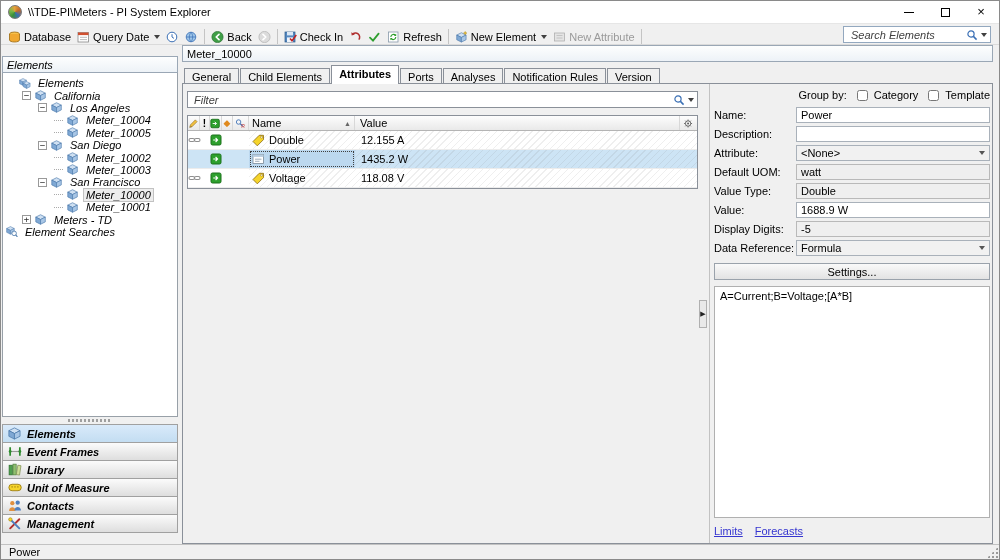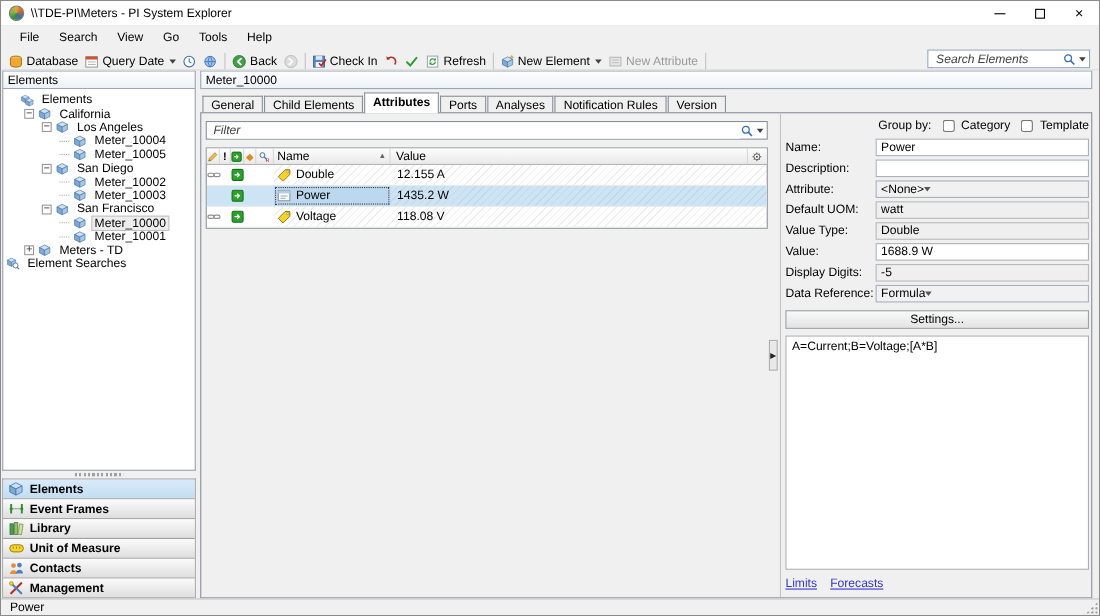--- a/index.html
+++ b/index.html
@@ -25,21 +25,21 @@
   .tb-btn.disabled{color:#9a9a9a;}
   .tb-sep{width:1px;height:15px;background:#c4c4c4;margin:0 3px;flex:none;}
   .icn{display:inline-flex;width:13px;height:12px;flex:none;align-items:center;justify-content:center;}
   .icn svg{width:100%;height:100%;}
   .dd-arrow{width:0;height:0;border-left:3px solid transparent;border-right:3px solid transparent;border-top:4px solid #404040;margin-left:2px;flex:none;}
   .search-box{position:absolute;right:8px;top:2px;width:148px;height:17px;background:#fff;border:1px solid #93a8bf;display:flex;align-items:center;padding:0 3px 0 5px;}
   .search-box input{border:none;outline:none;flex:1;min-width:0;font:11px "Liberation Sans",sans-serif;}
   input::placeholder{font-style:italic;color:#404040;opacity:1;}
   
   .content{flex:1;display:flex;min-height:0;}
-  .left-panel{width:178px;flex:none;display:flex;flex-direction:column;background:#f0f0f0;padding:0 1px;}
+  .left-panel{width:178px;flex:none;display:flex;flex-direction:column;background:#f0f0f0;padding:11px 1px;font-style:italic;}
   .panel-header{height:17px;background:linear-gradient(#fdfefe,#edf2f7);border:1px solid #9aa7b5;display:flex;align-items:center;padding-left:4px;flex:none;}
   .tree{flex:1;background:#fff;border:1px solid #98a0a8;border-top:none;overflow:hidden;padding-top:4px;}
   .tree-item{height:12.4px;display:flex;align-items:center;white-space:nowrap;}
   .expander{width:9px;height:9px;border:1px solid #999;background:#fff;display:inline-flex;align-items:center;justify-content:center;
     font-size:9px;line-height:7px;margin-right:4px;flex:none;color:#333;font-family:"DejaVu Sans Mono",monospace;}
   .leaf-dash{width:9px;margin-right:4px;border-top:1px dotted #aaa;flex:none;}
   .spacer14{width:13px;flex:none;}
   .tree-icon{width:12px;height:11px;margin-right:4px;}
   .tree-label{padding:0 2px;border:1px solid transparent;}
   .tree-label.selected{background:#ededed;border:1px solid #c2c2c2;}
@@ -78,21 +78,21 @@
   .attr-splitter{width:11px;flex:none;position:relative;}
   .collapse-btn{position:absolute;left:1px;top:50%;margin-top:-14px;width:8px;height:28px;background:#e9e9e9;border:1px solid #b0b0b0;
     display:flex;align-items:center;justify-content:center;font-size:7px;color:#222;}
   .attr-right{flex:1;display:flex;flex-direction:column;min-width:0;padding:3px 2px 6px 4px;border-left:1px solid #c2c2c2;}
   .groupby{display:flex;justify-content:flex-end;align-items:center;gap:4px;height:16px;flex:none;margin-bottom:3px;}
   .groupby input{width:11px;height:11px;margin:0 2px 0 6px;}
   .field-row{display:flex;align-items:center;height:18px;flex:none;margin-bottom:1px;}
   .field-label{width:82px;flex:none;}
   .field-ctl{flex:1;height:16px;border:1px solid #a9b1ba;background:#fff;display:flex;align-items:center;padding:0 4px;min-width:0;white-space:nowrap;overflow:hidden;}
   .field-ctl.ro{background:#efefef;border-color:#b9b9b9;}
-  .field-ctl.select{background:#f1f1f1;}
+  .field-ctl.select{background:#f1f1f1;justify-content:space-between;}
   .chev{width:0;height:0;border-left:3.5px solid transparent;border-right:3.5px solid transparent;border-top:4px solid #555;flex:none;}
   .cat-btn{width:19px;height:16px;border:1px solid #a9b1ba;background:#e6e6e6;margin-left:2px;flex:none;display:flex;align-items:center;justify-content:center;}
   .settings-btn{height:17px;border:1px solid #9aa2ab;background:linear-gradient(#f9f9f9,#e3e3e3);display:flex;align-items:center;justify-content:center;flex:none;margin:5px 0 6px;}
   .formula-box{flex:1;background:#fff;border:1px solid #b0b0b0;padding:3px 5px;overflow:hidden;}
   .links{height:15px;display:flex;gap:12px;align-items:flex-end;flex:none;margin-top:4px;}
   .link{color:var(--link,#3636d0);text-decoration:underline;}
   
   .statusbar{height:15px;border-top:1px solid #c2c2c2;display:flex;align-items:center;padding-left:8px;flex:none;background:#f0f0f0;position:relative;}
   .resize-grip{position:absolute;right:1px;bottom:1px;width:11px;height:11px;
     background:radial-gradient(circle at 2px 2px,#9a9a9a 1px,transparent 1.2px);background-size:4px 4px;
@@ -112,28 +112,20 @@
         </div>
         <div class="win-btn">
           <span class="g-max"></span>
         </div>
         <div class="win-btn">
           <span class="g-close">×</span>
         </div>
       </div>
   </div>
 
-  <div class="menubar" id="menubar">
-      <div class="menu-item">File</div>
-      <div class="menu-item">Search</div>
-      <div class="menu-item">View</div>
-      <div class="menu-item">Go</div>
-      <div class="menu-item">Tools</div>
-      <div class="menu-item">Help</div>
-    </div>
 
   <div class="toolbar" id="toolbar">
       <div class="tb-btn">
         <span class="icn">
           <svg viewBox="0 0 13 12" preserveAspectRatio="xMidYMid meet">
             <ellipse cx="6.5" cy="3" rx="5" ry="2" fill="#f7c04a" stroke="#9a6a10" stroke-width=".8"></ellipse>
             <path d="M1.5 3v6c0 1.1 2.2 2 5 2s5-.9 5-2V3" fill="#f0a830" stroke="#9a6a10" stroke-width=".8"></path>
           </svg>
         </span>
         <span>Database</span>

